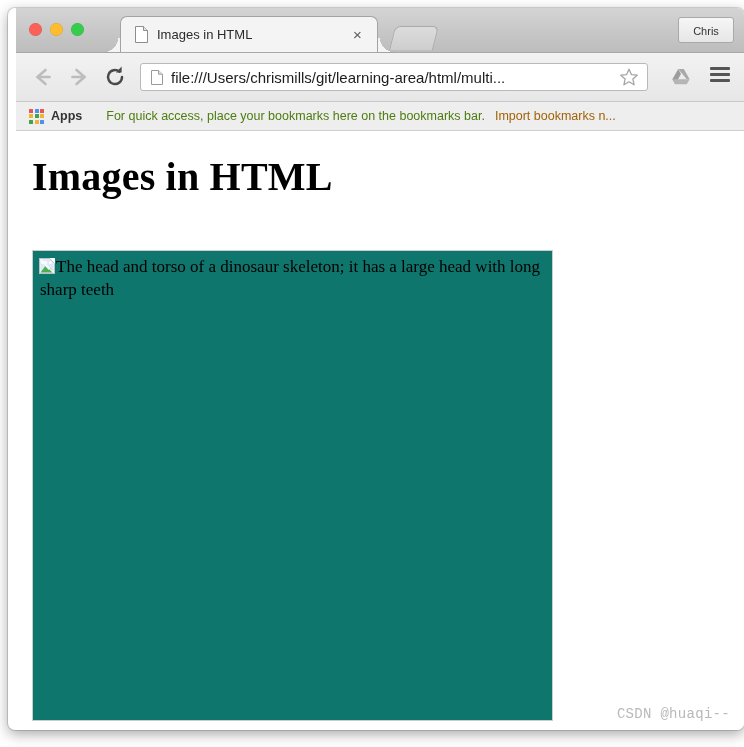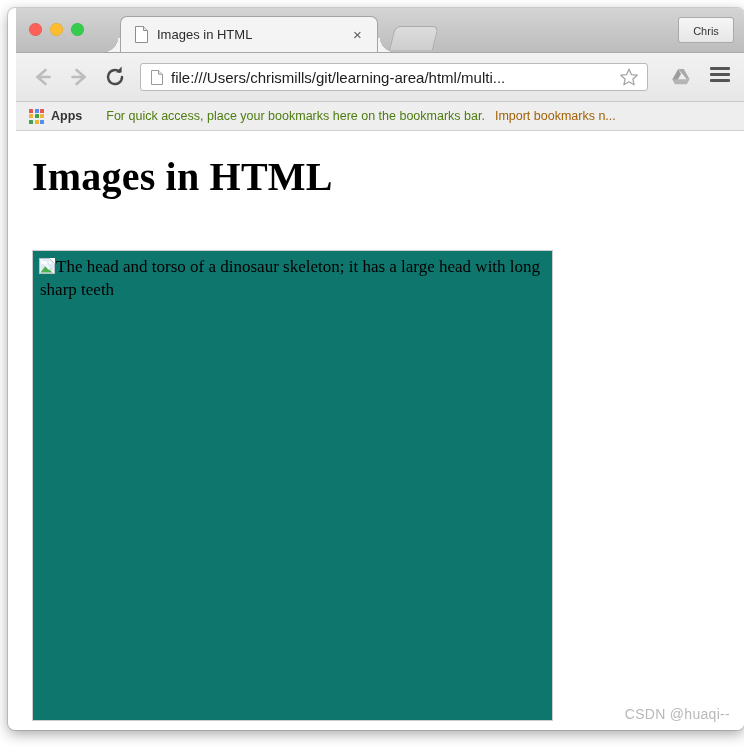--- a/index.html
+++ b/index.html
@@ -302,21 +302,21 @@
     color: #000000;
     padding-left: 1px;
   }
 
   #watermark {
     position: absolute;
     right: 14px;
     bottom: 8px;
     font-size: 14px;
     color: #b9b9b9;
-    font-family: Liberation Sans, sans-serif;
+    font-family: Liberation Mono, monospace;
     letter-spacing: 0.3px;
     user-select: none;
   }
 </style>
 </head>
 <body>
 
 <div id="browser-window">
 
   <div id="tab-strip">

